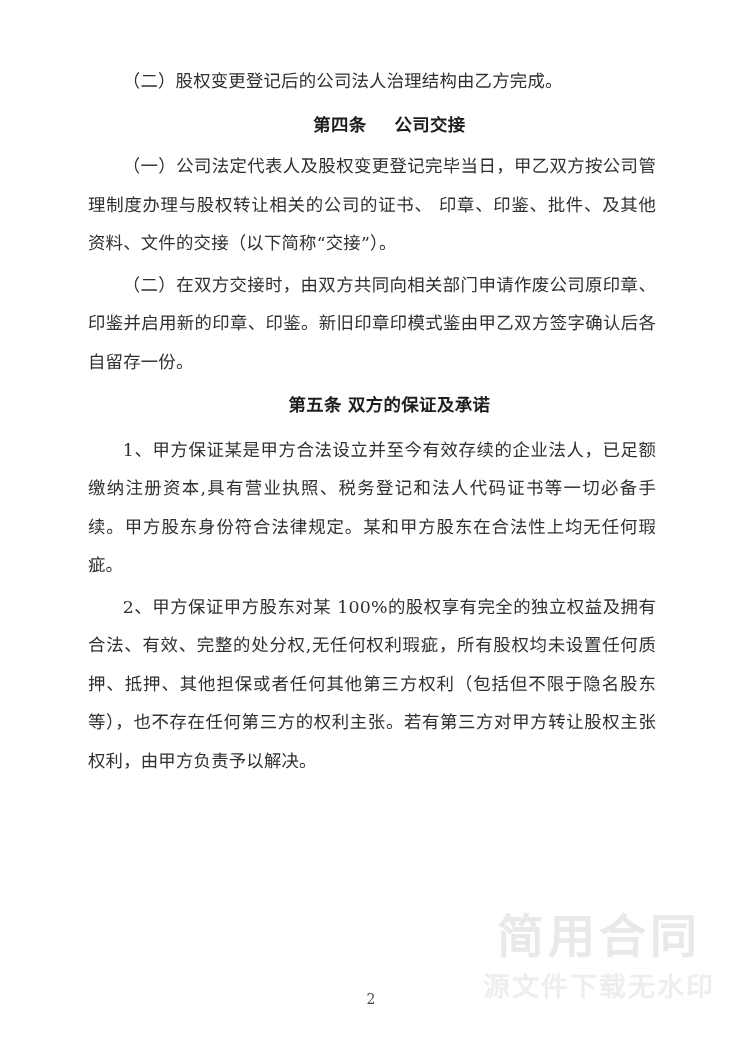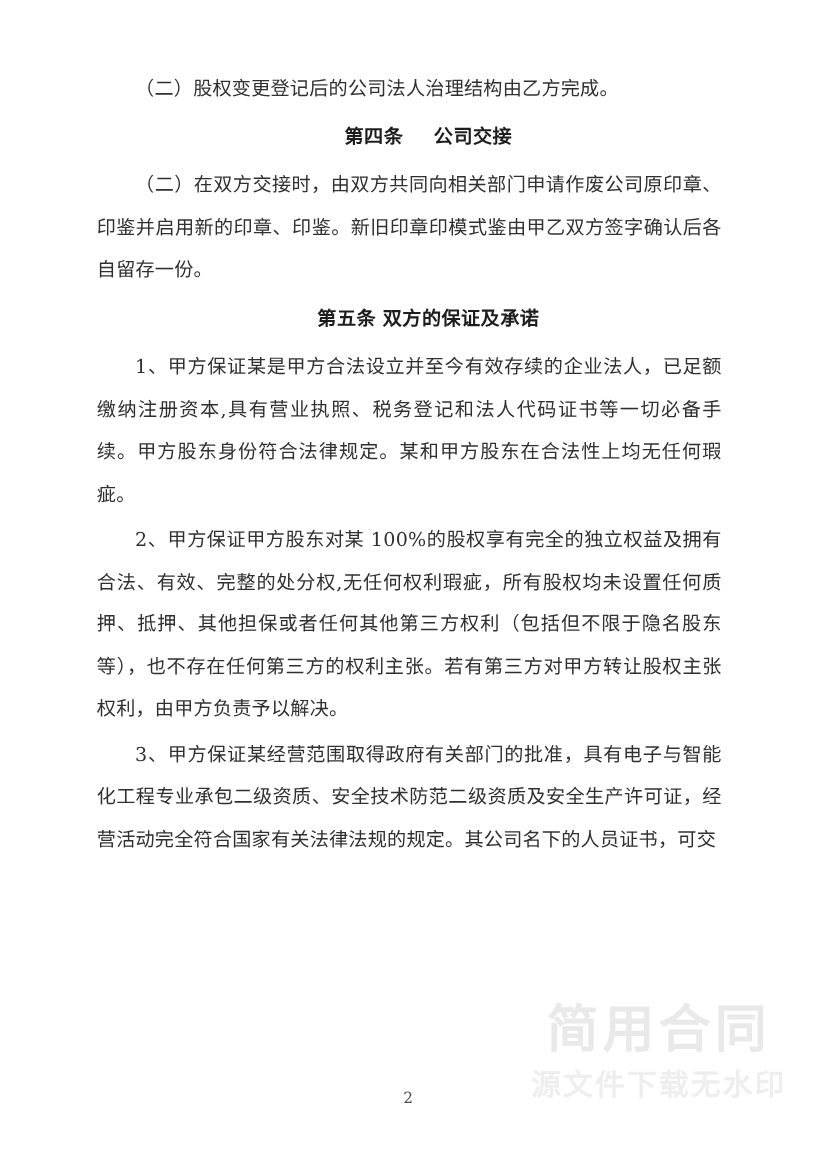--- a/index.html
+++ b/index.html
@@ -132,20 +132,21 @@
 
 
     <p class="para indent">（二）股权变更登记后的公司法人治理结构由乙方完成。</p>
 
     <div class="spacer-xs"></div>
 
     <p class="heading"><span>第四条</span><span class="gap"></span><span>公司交接</span></p>
 
     <div class="spacer-tiny"></div>
 
+    <p class="para indent">（一）公司法定代表人及股权变更登记完毕当日，甲乙双方按公司管理制度办理与股权转让相关的公司的证书、 印章、印鉴、批件、及其他资料、文件的交接（以下简称“交接”）。</p>
 
     <div class="spacer-tiny"></div>
 
     <p class="para indent">（二）在双方交接时，由双方共同向相关部门申请作废公司原印章、印鉴并启用新的印章、印鉴。新旧印章印模式鉴由甲乙双方签字确认后各自留存一份。</p>
 
     <div class="spacer-xs"></div>
 
     <p class="heading"><span>第五条</span><span class="gap-sm"></span><span>双方的保证及承诺</span></p>
 
     <div class="spacer-tiny"></div>
@@ -154,19 +155,18 @@
     <div class="spacer-tiny"></div>
 
     <p class="para indent">1、甲方保证某是甲方合法设立并至今有效存续的企业法人，已足额缴纳注册资本,具有营业执照、税务登记和法人代码证书等一切必备手续。甲方股东身份符合法律规定。某和甲方股东在合法性上均无任何瑕疵。</p>
 
     <div class="spacer-tiny"></div>
 
     <p class="para indent">2、甲方保证甲方股东对某 100%的股权享有完全的独立权益及拥有合法、有效、完整的处分权,无任何权利瑕疵，所有股权均未设置任何质押、抵押、其他担保或者任何其他第三方权利（包括但不限于隐名股东等），也不存在任何第三方的权利主张。若有第三方对甲方转让股权主张权利，由甲方负责予以解决。</p>
 
     <div class="spacer-tiny"></div>
 
-    <p class="para indent">3、甲方保证某经营范围取得政府有关部门的批准，具有电子与智能化工程专业承包二级资质、安全技术防范二级资质及安全生产许可证，经营活动完全符合国家有关法律法规的规定。其公司名下的人员证书，可交</p>
 
   </div>
 
   <div id="page-number">2</div>
 
 </div>
 
 </body></html>

